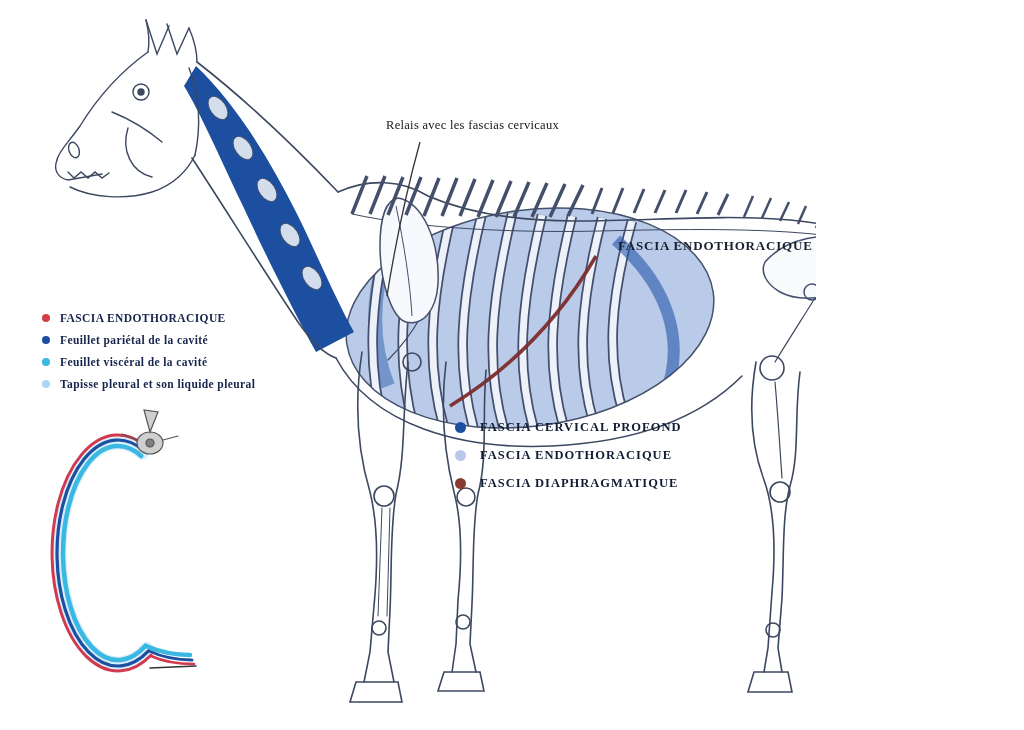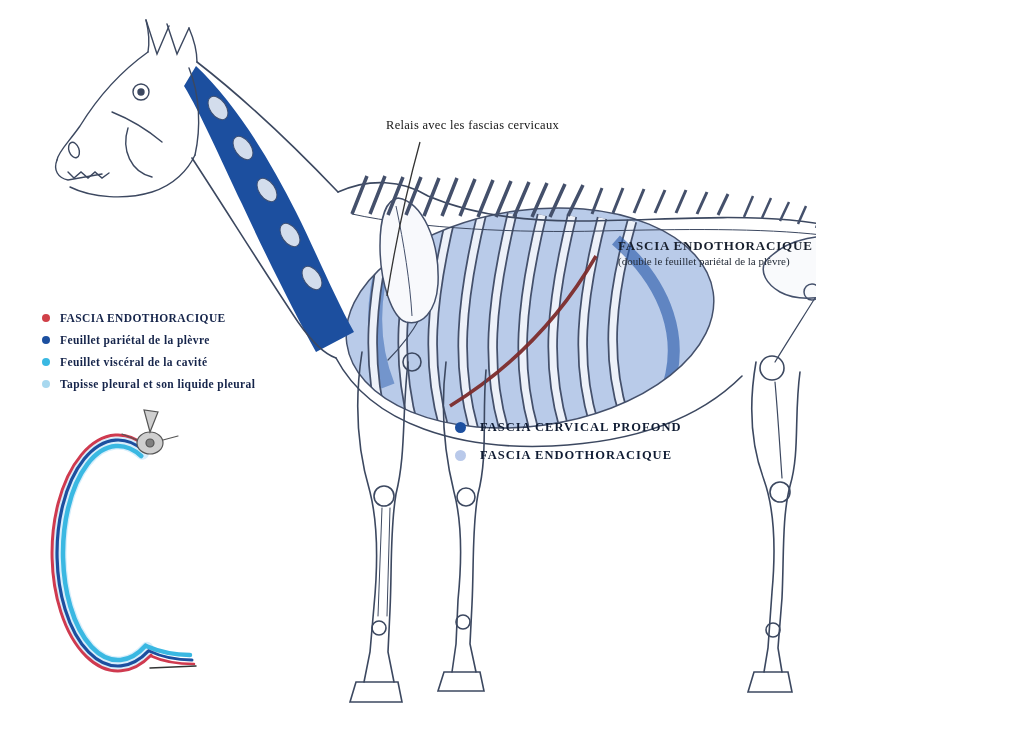--- a/index.html
+++ b/index.html
@@ -152,46 +152,49 @@
         <path d="M137,440 L122,434 M163,440 L178,436"></path>
         <circle cx="150" cy="443" r="4" fill="#808080"></circle>
       </g>
     </g>
   </svg>
 
   <div class="label relais">Relais avec les fascias cervicaux</div>
 
   <div class="label annotation">
     <div class="ann-title">FASCIA ENDOTHORACIQUE</div>
-    <div class="ann-line">(double le feuillet pariétal de la plèvre)</div>
   </div>
 
   <div class="legend legend-left">
     <div class="legend-item">
       <span class="bullet" style="background: rgb(208, 64, 72);"></span>
       <span class="legend-text">FASCIA ENDOTHORACIQUE</span>
     </div>
     <div class="legend-item">
       <span class="bullet" style="background: rgb(28, 79, 159);"></span>
-      <span class="legend-text">Feuillet pariétal de la plèvre</span>
+      <span class="legend-text">Feuillet pariétal de la cavité</span>
     </div>
     <div class="legend-item">
       <span class="bullet" style="background: rgb(58, 184, 226);"></span>
       <span class="legend-text">Feuillet viscéral de la cavité</span>
     </div>
     <div class="legend-item">
       <span class="bullet" style="background: rgb(168, 216, 239);"></span>
       <span class="legend-text">Tapisse pleural et son liquide pleural</span>
     </div>
   </div>
 
   <div class="legend legend-center">
     <div class="legend-item">
       <span class="bullet" style="background: rgb(28, 79, 159);"></span>
       <span class="legend-text">FASCIA CERVICAL PROFOND</span>
     </div>
     <div class="legend-item">
       <span class="bullet" style="background: rgb(185, 201, 234);"></span>
       <span class="legend-text">FASCIA ENDOTHORACIQUE</span>
     </div>
+    <div class="legend-item">
+      <span class="bullet" style="background: rgb(138, 58, 46);"></span>
+      <span class="legend-text">FASCIA DIAPHRAGMATIQUE</span>
+    </div>
   </div>
 
 </div>
 
 </body></html>

